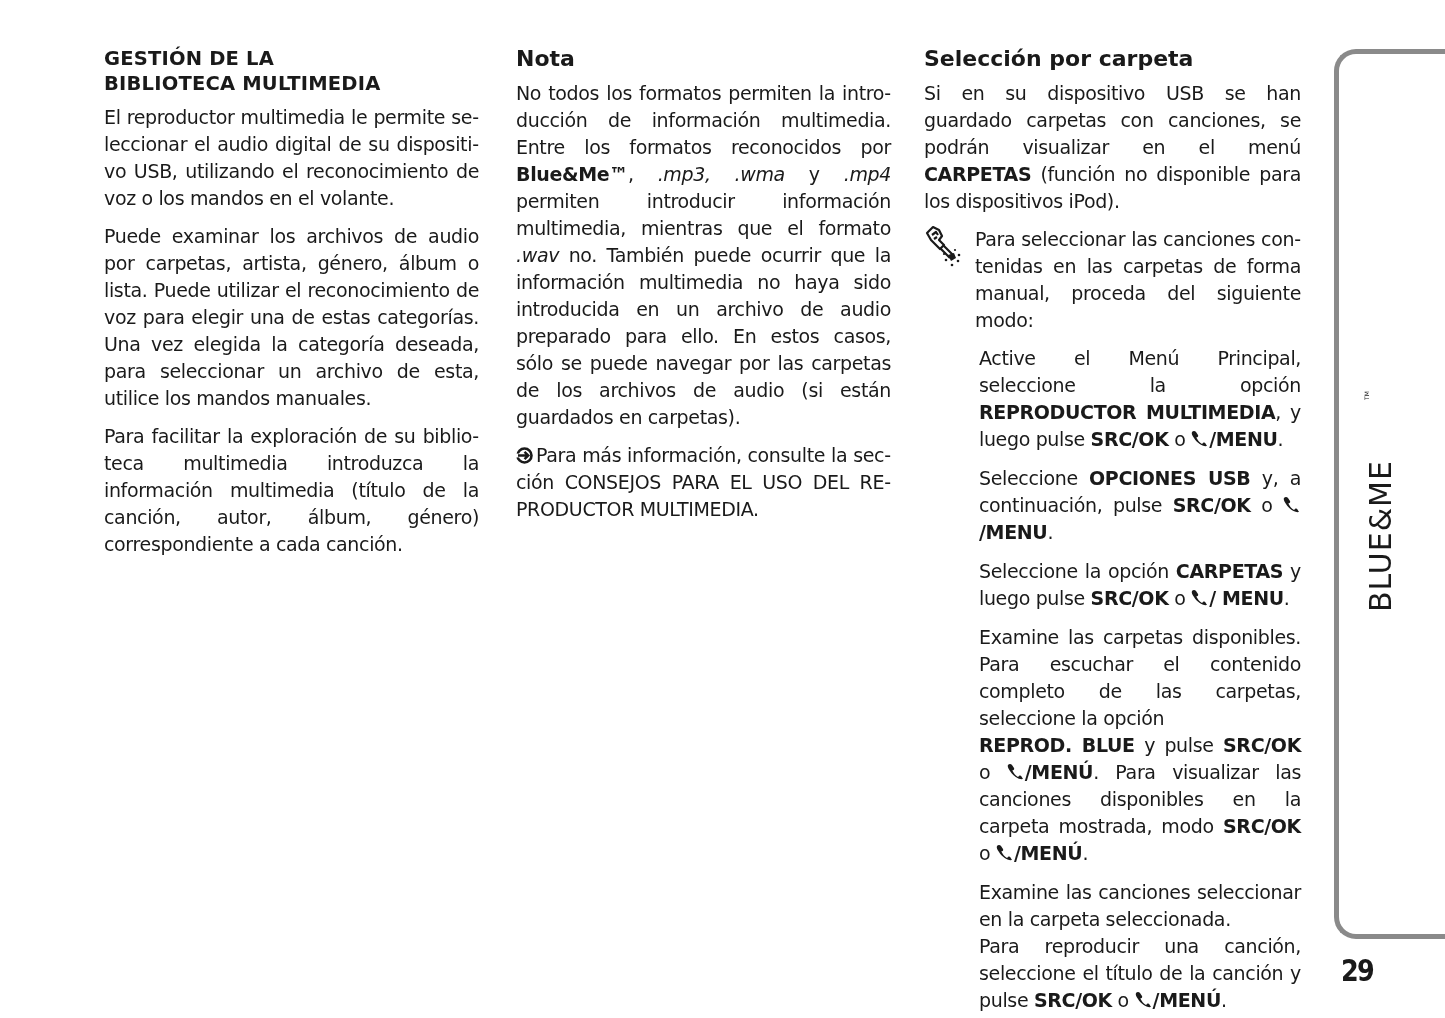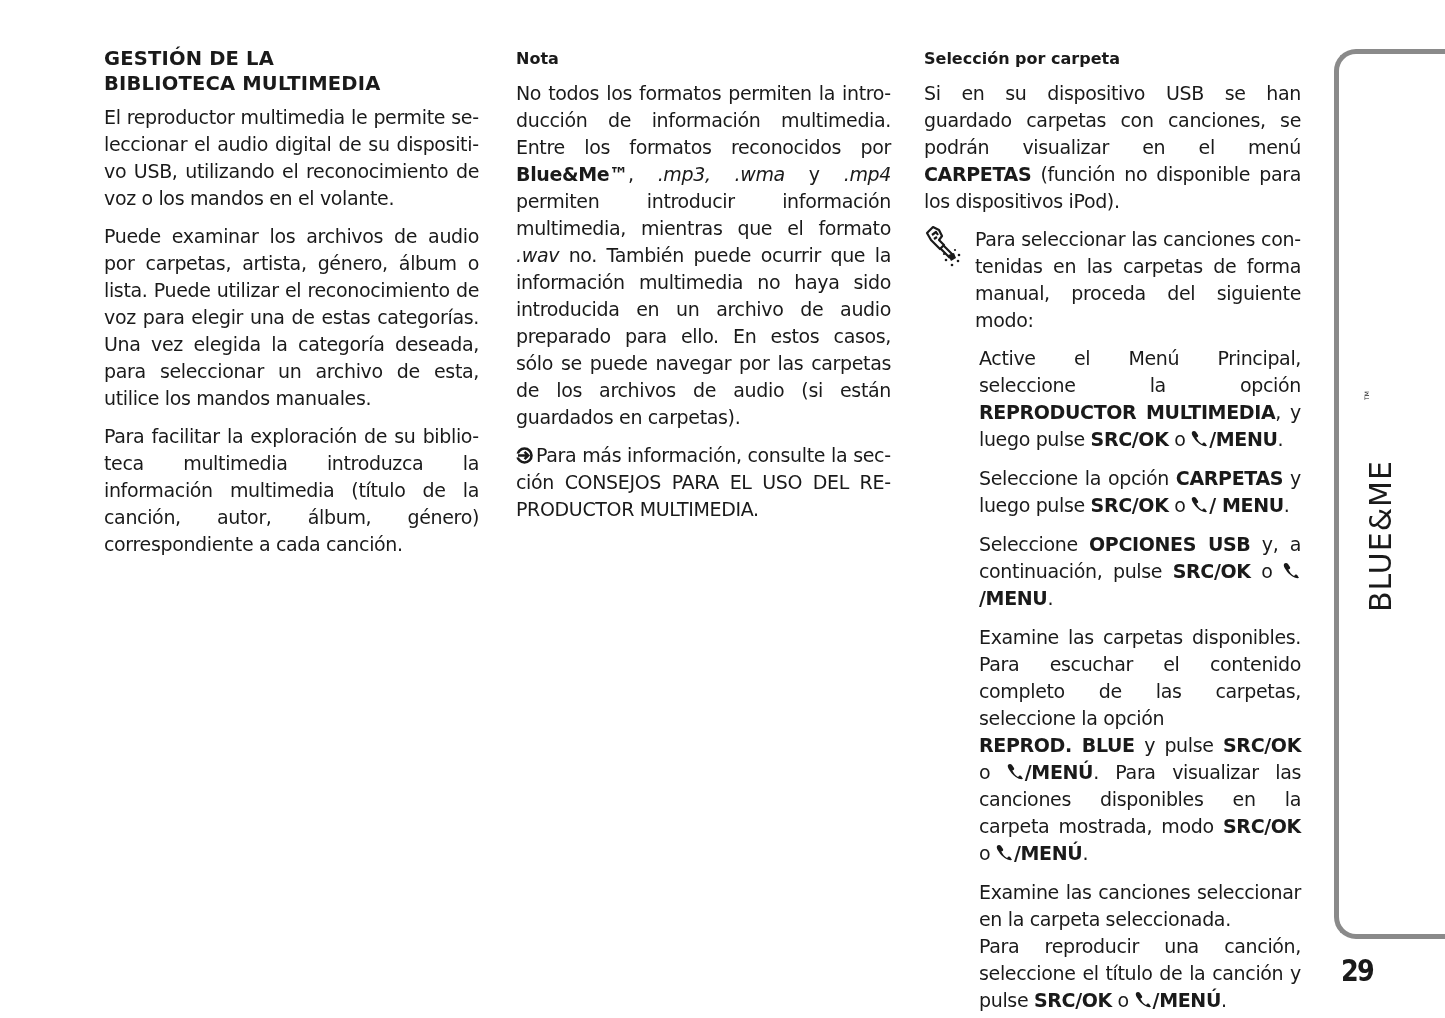--- a/index.html
+++ b/index.html
@@ -3,21 +3,21 @@
 <meta charset="utf-8">
 <style>
   html, body { margin: 0; padding: 0; background: #ffffff; }
   body { width: 1445px; height: 1018px; position: relative; overflow: hidden;
          font-family: "DejaVu Sans", sans-serif; color: #1a1a1a; }
   .col { position: absolute; top: 46px; }
   #col1 { left: 104px; width: 375px; }
   #col2 { left: 516px; width: 375px; }
   #col3 { left: 924px; width: 377px; }
   .heading { font-weight: bold; font-size: 19.5px; line-height: 25px; margin: 0 0 8px 0; letter-spacing: 0.2px; }
-  .subheading { font-weight: bold; font-size: 16px; line-height: 25px; margin: 0 0 9px 0; }
+  .subheading { font-weight: bold; font-size: 22px; line-height: 25px; margin: 0 0 9px 0; }
   p { margin: 0 0 11px 0; font-size: 19px; line-height: 27px; text-align: justify; letter-spacing: -0.35px; hyphens: manual; }
   .steps { margin-left: 55px; }
   .steps p { margin-bottom: 12px; }
   b { font-weight: bold; }
   i { font-style: italic; }
   .note-block { position: relative; padding-left: 51px; }
   .note-block .hand-icon { position: absolute; left: 0; top: -2px; width: 44px; height: 44px; }
   .arrow-icon { display: inline-block; width: 17px; height: 17px; vertical-align: -2px; margin-right: 3px; }
   .phone-icon { display: inline-block; width: 18px; height: 17px; vertical-align: -1px; }
   .tab-frame { position: absolute; left: 1334px; top: 49px; width: 140px; height: 890px;
@@ -79,27 +79,27 @@
       </g>
     </svg>
     <p style="text-align:justify;text-align-last:justify;">Para seleccionar las canciones con­tenidas en las carpetas de forma ma­nual, proceda del siguiente modo:</p>
   </div>
 
   <div class="steps">
     <p><span>Active el Menú Principal, seleccione la opción </span><b>REPRODUCTOR MULTIMEDIA</b><span>, y luego pulse </span><b>SRC/OK</b><span> o </span><svg class="phone-icon">
           <use href="#phone-sym"></use>
         </svg><b>/MENU</b><span>.</span></p>
 
+    <p><span>Seleccione </span><b>OPCIONES USB</b><span> y, a continuación, pulse </span><b>SRC/OK</b><span> o </span><svg class="phone-icon">
+          <use href="#phone-sym"></use>
+        </svg><b>/MENU</b><span>.</span></p>
+
     <p><span>Seleccione la opción </span><b>CARPETAS</b><span> y luego pulse </span><b>SRC/OK</b><span> o </span><svg class="phone-icon">
           <use href="#phone-sym"></use>
         </svg><b>/ ME­NU</b><span>.</span></p>
-
-    <p><span>Seleccione </span><b>OPCIONES USB</b><span> y, a continuación, pulse </span><b>SRC/OK</b><span> o </span><svg class="phone-icon">
-          <use href="#phone-sym"></use>
-        </svg><b>/MENU</b><span>.</span></p>
 
     <p><span>Examine las carpetas disponibles. Para escuchar el contenido comple­to de las carpetas, seleccione la op­ción</span><br><b>REPROD. BLUE</b><span> y pulse </span><b>SRC/OK</b><span> o </span><svg class="phone-icon">
           <use href="#phone-sym"></use>
         </svg><b>/MENÚ</b><span>. Para visualizar las canciones disponibles en la carpeta mostrada, modo </span><b>SRC/OK</b><span> o </span><svg class="phone-icon">
           <use href="#phone-sym"></use>
         </svg><b>/MENÚ</b><span>.</span></p>
 
     <p><span>Examine las canciones seleccionar en la carpeta seleccionada.</span><br><span>Para reproducir una canción, selec­cione el título de la canción y pulse </span><b>SRC/OK</b><span> o </span><svg class="phone-icon">
           <use href="#phone-sym"></use>
         </svg><b>/MENÚ</b><span>.</span></p>

